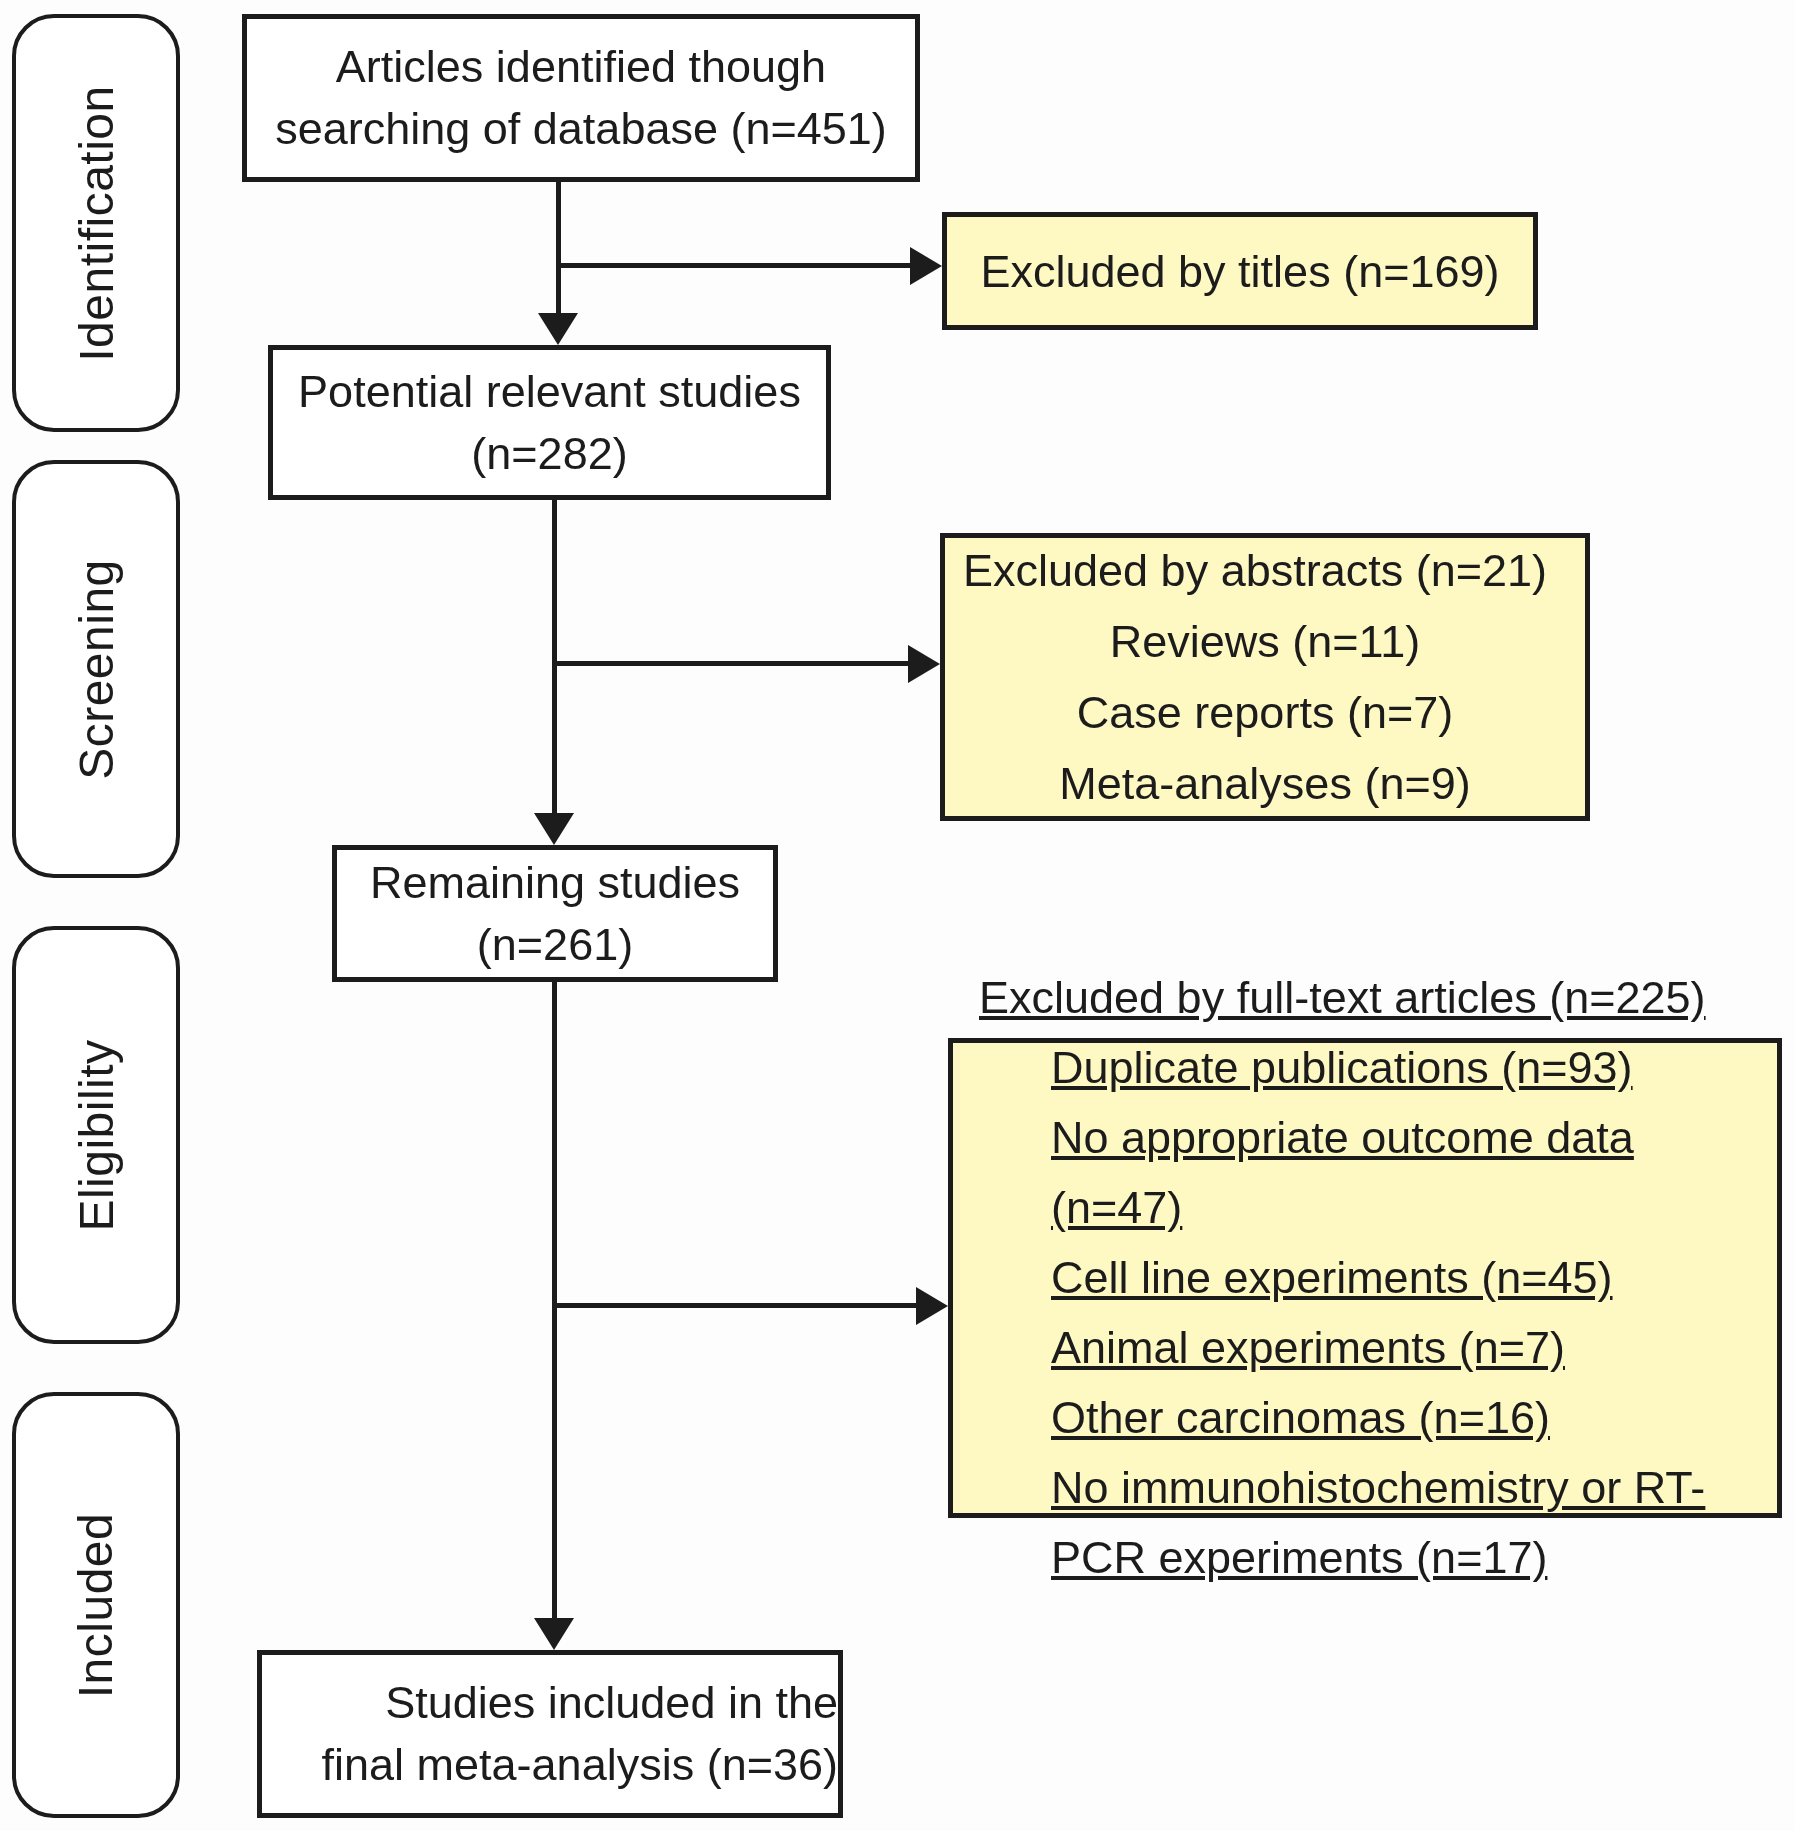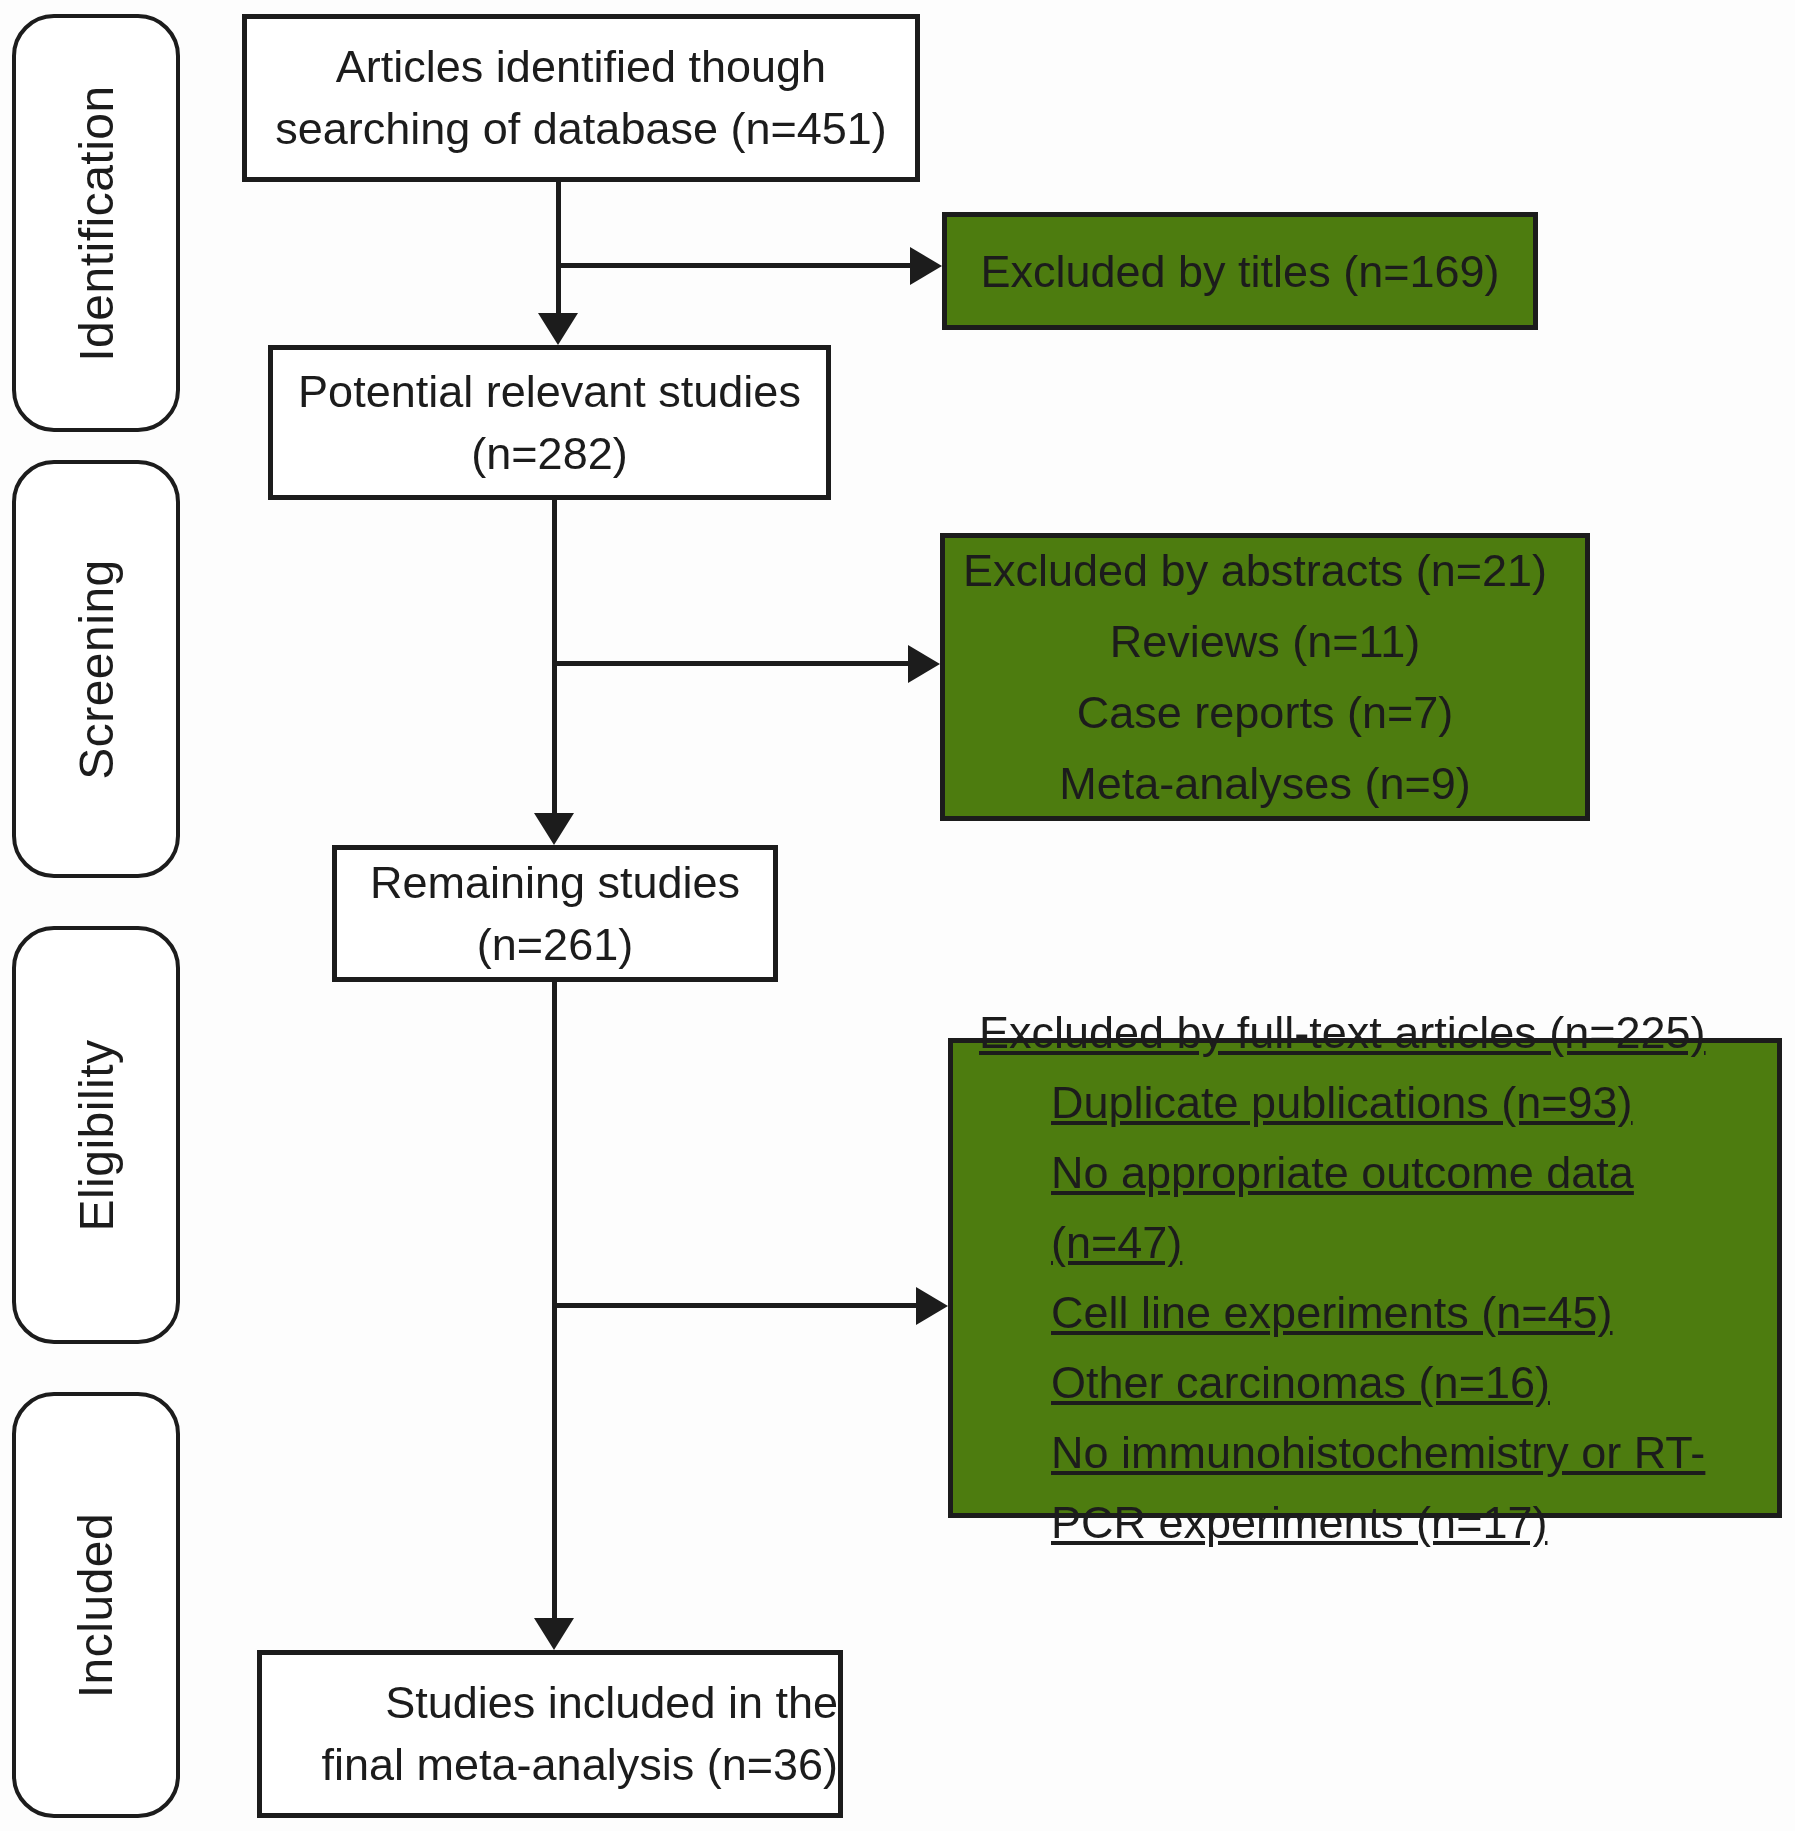--- a/index.html
+++ b/index.html
@@ -57,21 +57,21 @@
   }
   #box-identified { left: 242px; top: 14px;   width: 678px; height: 168px; }
   #box-potential  { left: 268px; top: 345px;  width: 563px; height: 155px; }
   #box-remaining  { left: 332px; top: 845px;  width: 446px; height: 137px; }
   #box-included   { left: 257px; top: 1650px; width: 586px; height: 168px; align-items: flex-end; }
 
   
   .exclbox {
     position: absolute;
     border: 5px solid #1c1c1c;
-    background: #4d7c0f;
+    background: #fef9c3;
     box-sizing: border-box;
     font-size: 45px;
     display: flex;
     flex-direction: column;
     justify-content: center;
   }
   #box-excl-titles {
     left: 942px; top: 212px; width: 596px; height: 118px;
     align-items: center; text-align: center; line-height: 1;
   }
@@ -154,20 +154,21 @@
     <div class="excl-item">Reviews (n=11)</div>
     <div class="excl-item">Case reports (n=7)</div>
     <div class="excl-item">Meta-analyses (n=9)</div>
   </div>
 
   <div class="exclbox" id="box-excl-fulltext">
     <div class="excl-title">Excluded by full-text articles (n=225)</div>
     <div class="excl-item">Duplicate publications (n=93)</div>
     <div class="excl-item">No appropriate outcome data (n=47)</div>
     <div class="excl-item">Cell line experiments (n=45)</div>
+    <div class="excl-item">Animal experiments (n=7)</div>
     <div class="excl-item">Other carcinomas (n=16)</div>
     <div class="excl-item">No immunohistochemistry or RT-PCR experiments (n=17)</div>
   </div>
 
   <div class="stem-v" style="left:556px; top:182px; height:135px;"></div>
   <div class="head-down" style="left:538px; top:313px;"></div>
 
   <div class="stem-h" style="left:556px; top:263px; width:356px;"></div>
   <div class="head-right" style="left:910px; top:247px;"></div>
 

